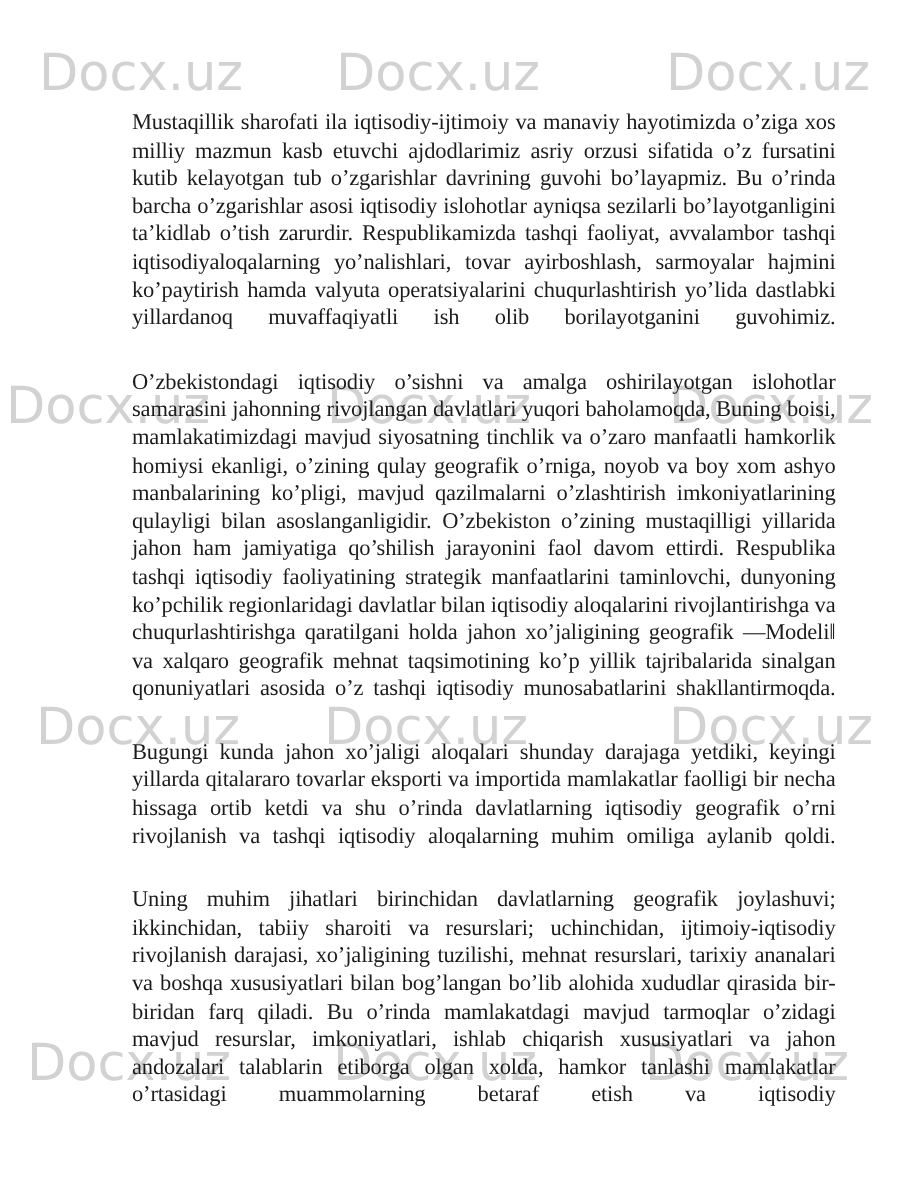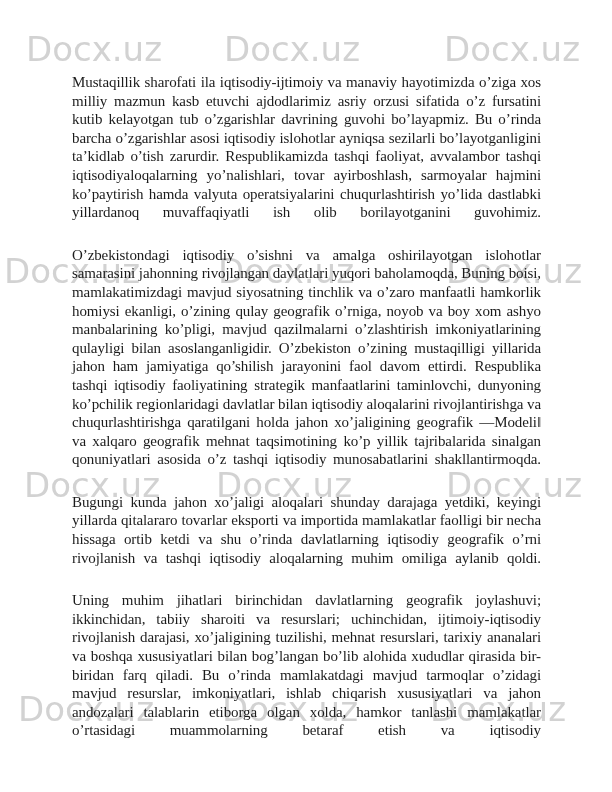--- a/index.html
+++ b/index.html
@@ -22,21 +22,21 @@
     font-family:"DejaVu Sans","Liberation Sans",sans-serif;
     font-size:34px;
     line-height:1;
     font-weight:400;
     color:var(--wm-color);
     white-space:nowrap;
     user-select:none;
   }
   .content{
     position:absolute;
-    left:72px;top:73px;width:469px;
+    left:88px;top:73px;width:469px;
     z-index:1;
     color:var(--text-color);
     font-size:15px;
     line-height:18.6px;
     letter-spacing:-0.1px;
   }
   .para{
     margin:0 0 24px 0;
     text-align:justify;
     text-align-last:justify;

